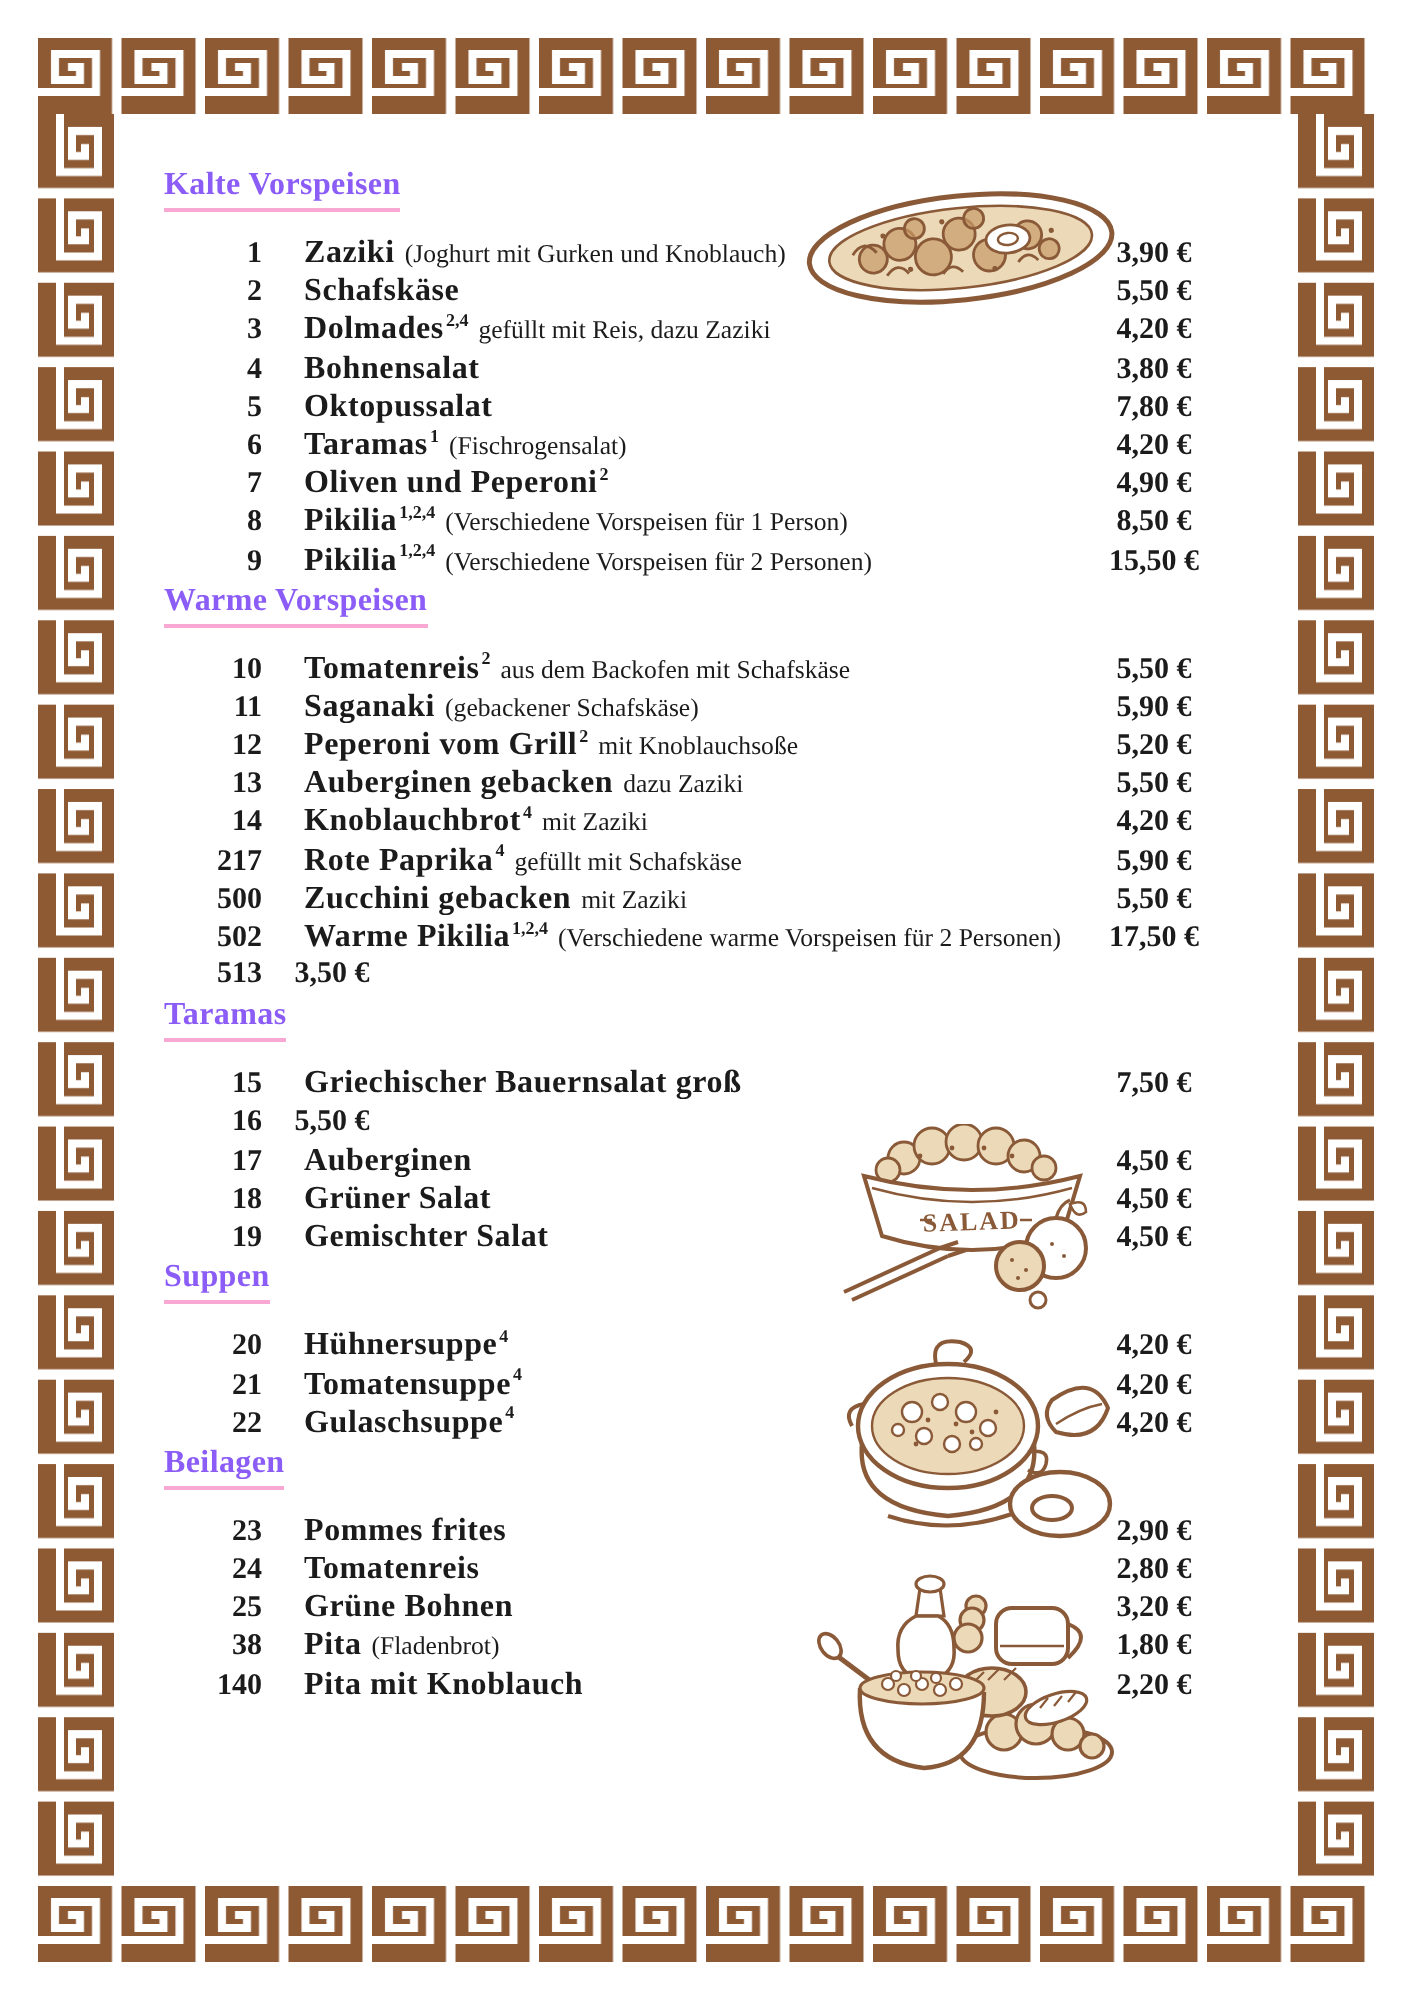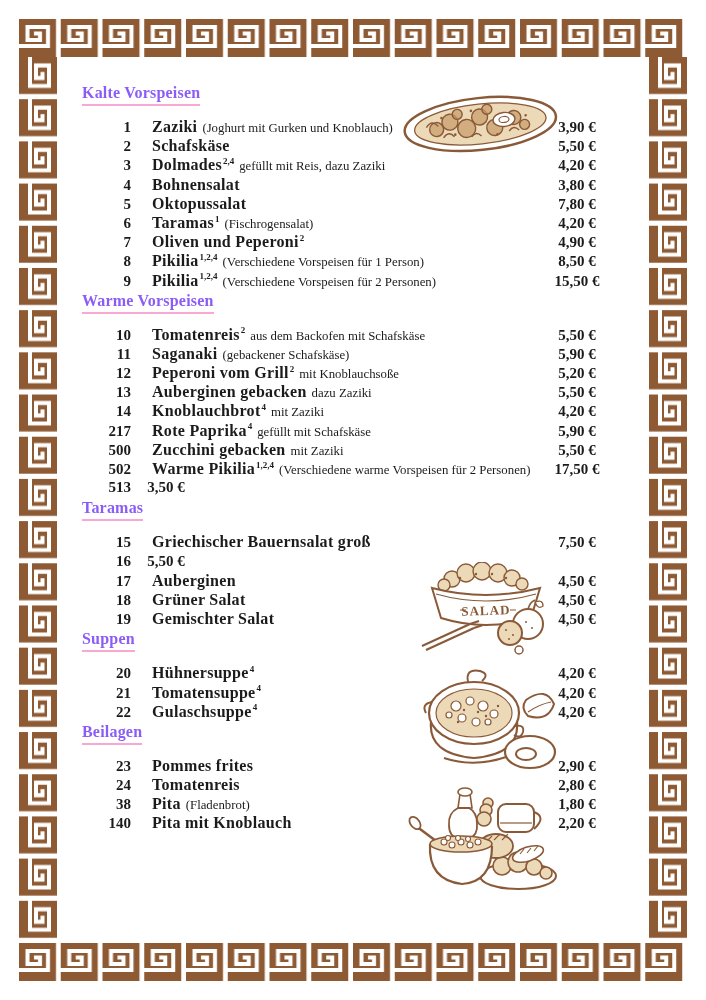--- a/index.html
+++ b/index.html
@@ -248,20 +248,25 @@
       <div class="section"><h2>Beilagen</h2><div class="rows">
           <div class="row">
             <span class="num">23</span>
             <span class="name-cell"><b>Pommes frites</b></span>
             <span class="price">2,90 €</span>
           </div>
           <div class="row">
             <span class="num">24</span>
             <span class="name-cell"><b>Tomatenreis</b></span>
             <span class="price">2,80 €</span>
+          </div>
+          <div class="row">
+            <span class="num">25</span>
+            <span class="name-cell"><b>Grüne Bohnen</b></span>
+            <span class="price">3,20 €</span>
           </div>
           <div class="row">
             <span class="num">38</span>
             <span class="name-cell"><b>Pita</b><span class="desc">(Fladenbrot)</span></span>
             <span class="price">1,80 €</span>
           </div>
           <div class="row">
             <span class="num">140</span>
             <span class="name-cell"><b>Pita mit Knoblauch</b></span>
             <span class="price">2,20 €</span>

